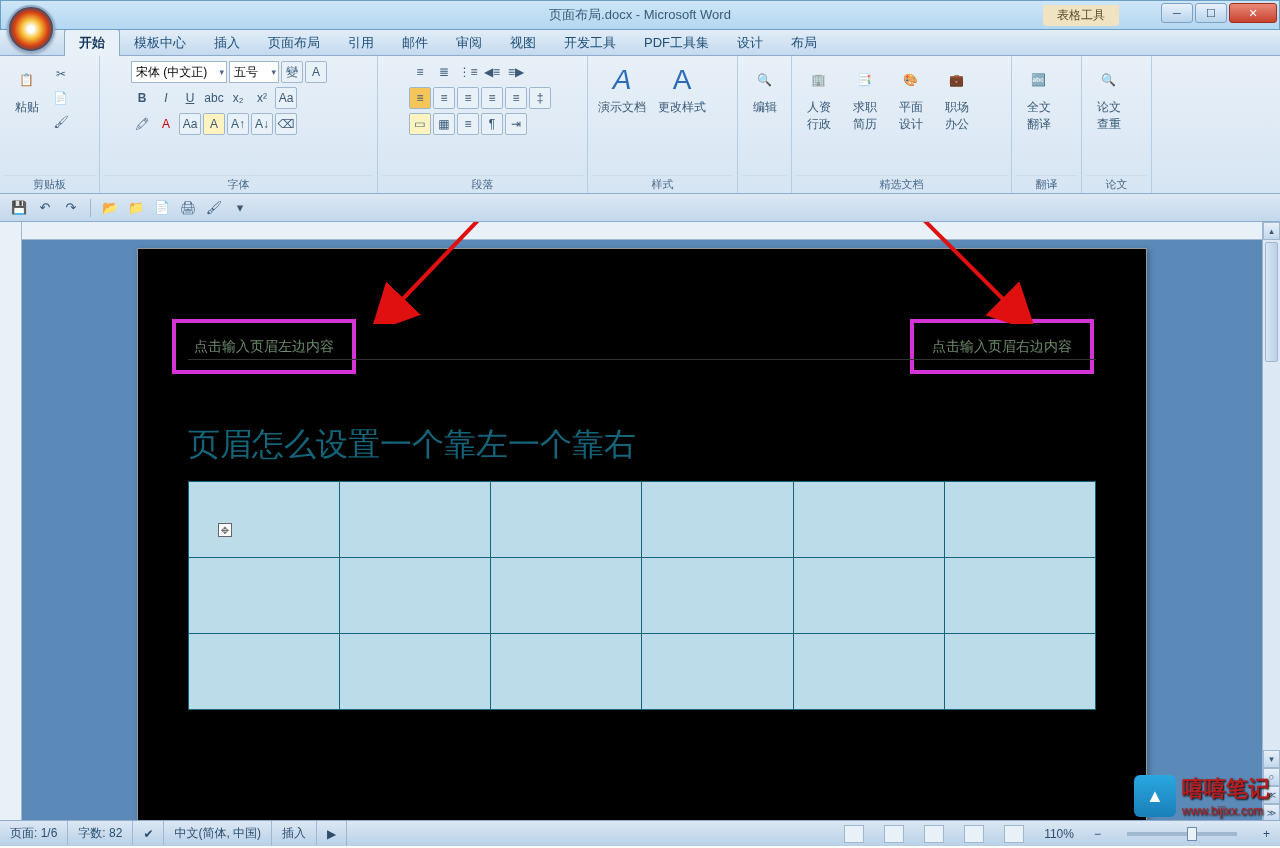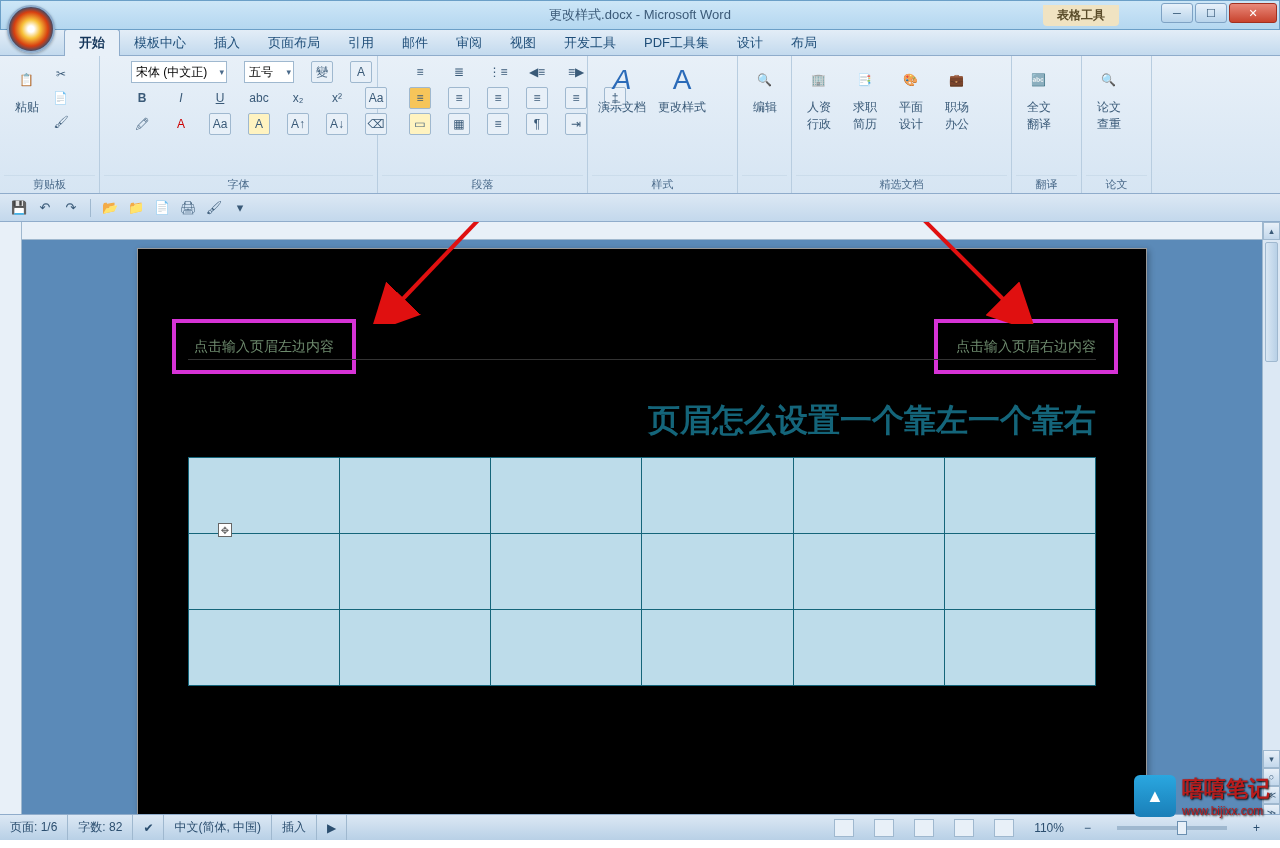--- a/index.html
+++ b/index.html
@@ -1,85 +1,85 @@
 <!DOCTYPE html>
 <html><head>
 <meta charset="utf-8">
 <style>
 *{margin:0;padding:0;box-sizing:border-box;font-family:"Microsoft YaHei","SimSun",sans-serif;}
 body{background:#fff;width:1280px;height:848px;overflow:hidden;position:relative;}
 .titlebar{height:30px;background:linear-gradient(#cde6f7,#b4d7f0);display:flex;align-items:center;border:1px solid #6b9fc7;position:relative;}
 .office-btn{width:48px;height:48px;background:radial-gradient(circle,#fff 10%,#f7c23a 30%,#d63e11 55%,#1f4e79 75%);border-radius:50%;position:absolute;left:6px;top:4px;z-index:100;border:2px solid #8faccb;box-shadow:0 1px 3px rgba(0,0,0,.3);}
 .title-text{position:absolute;left:50%;transform:translateX(-50%);color:#3b5a78;font-size:13px;}
-.tools-ctx{position:absolute;right:160px;background:#f0e3c2;padding:2px 14px;color:#5a4c2a;font-size:12px;border-radius:0 0 4px 4px;font-weight:bold;}
+.tools-ctx{position:absolute;right:160px;background:#f0e3c2;padding:2px 14px;color:#5a4c2a;font-size:12px;border-radius:0 0 4px 4px;}
 .win-btns{position:absolute;right:2px;top:2px;display:flex;gap:2px;}
 .win-btn{width:32px;height:20px;border:1px solid #7ea2c4;border-radius:3px;background:linear-gradient(#e8f1fa,#b8d4eb);display:flex;align-items:center;justify-content:center;font-size:11px;color:#2b4e6f;}
 .win-close{width:48px;background:linear-gradient(#e9897a,#c8432e);color:#fff;border-color:#a03020;}
 
 .tabrow{height:26px;background:linear-gradient(#e3edf7,#c3daee);display:flex;align-items:center;padding-left:64px;border-bottom:1px solid #8faccb;}
 .tab{padding:4px 14px;font-size:13px;color:#1f4e79;cursor:pointer;}
 .tab.active{background:#e8f0f8;border:1px solid #8faccb;border-bottom:none;border-radius:3px 3px 0 0;color:#15365a;font-weight:bold;}
 
 .ribbon{height:138px;background:linear-gradient(#e8f0f8,#d6e5f3);border-bottom:1px solid #8faccb;display:flex;}
 .group{border-right:1px solid #b8cde0;display:flex;flex-direction:column;padding:3px 4px 0;}
 .group-body{flex:1;display:flex;align-items:flex-start;}
 .group-label{height:18px;font-size:11px;color:#4a6a8a;text-align:center;border-top:1px solid #cbdceb;padding-top:1px;}
 
 .bigbtn{display:flex;flex-direction:column;align-items:center;padding:4px 6px;font-size:12px;color:#3a5a78;}
 .bigbtn .ico{width:34px;height:34px;margin-bottom:2px;display:flex;align-items:center;justify-content:center;}
-.smallrow{display:flex;gap:17px;margin:2px 0;padding-left:27px;}
+.smallrow{display:flex;gap:2px;margin:2px 0;padding-left:27px;}
 .sbtn{min-width:22px;height:22px;border:1px solid transparent;display:flex;align-items:center;justify-content:center;font-size:12px;color:#3a5a78;border-radius:2px;}
 .sbtn.bordered{border-color:#9fb8cf;background:#e8f0f8;}
 .combo{height:22px;border:1px solid #9fb8cf;background:#fff;font-size:12px;padding:0 14px 0 4px;display:flex;align-items:center;position:relative;}
 .combo:after{content:"▾";position:absolute;right:2px;font-size:9px;color:#4a6a8a;}
 
 .qat{height:28px;background:linear-gradient(#dce8f4,#c3d8ec);border-bottom:1px solid #8faccb;display:flex;align-items:center;padding-left:8px;gap:4px;}
 .qbtn{width:22px;height:20px;display:flex;align-items:center;justify-content:center;font-size:13px;color:#3a5a78;}
 
 .docarea{position:absolute;top:222px;left:0;right:0;bottom:26px;background:#5b8ab8;display:flex;}
 .ruler-v{width:22px;background:#e8f0f8;border-right:1px solid #9fb8cf;}
 .docwrap{flex:1;overflow:auto;padding:26px 30px;position:relative;}
 .ruler-h{height:18px;background:#e8f0f8;border-bottom:1px solid #9fb8cf;position:absolute;top:0;left:22px;right:18px;}
 .scroll-v{width:18px;background:#dce8f4;border-left:1px solid #9fb8cf;display:flex;flex-direction:column;}
 .scroll-btn{height:18px;background:linear-gradient(#e8f0f8,#c3d8ec);border:1px solid #9fb8cf;display:flex;align-items:center;justify-content:center;font-size:9px;color:#3a5a78;}
 .scroll-thumb{height:120px;margin:2px;background:linear-gradient(90deg,#d9e7f4,#b8d0e6);border:1px solid #9fb8cf;border-radius:2px;}
 
 .page{width:1010px;min-height:580px;background:#000000;border:1px solid #999;box-shadow:2px 2px 6px rgba(0,0,0,.3);position:relative;padding:60px 50px;margin:0 auto;}
 .header-line{position:absolute;top:110px;left:50px;right:50px;border-bottom:1.5px solid #333;}
 .hdr-box{position:absolute;top:70px;border:4px solid #d633d6;padding:14px 18px;background:transparent;}
 .hdr-left{left:34px;}
-.hdr-right{right:28px;}
+.hdr-right{right:52px;}
 .hdr-text{color:#6d8a6d;font-size:14px;}
 
 .arrow{position:absolute;pointer-events:none;}
 
-.doc-title{text-align:right;font-size:32px;color:#14657a;margin-top:90px;margin-bottom:14px;font-weight:700;}
+.doc-title{text-align:left;font-size:32px;color:#14657a;margin-top:114px;margin-bottom:14px;font-weight:400;}
 .tbl{width:100%;border-collapse:collapse;}
 .tbl td{border:1.5px solid #14657a;height:76px;background:#bddcea;}
 .tbl-handle{position:absolute;left:80px;top:274px;width:14px;height:14px;border:1px solid #666;background:#fff;display:flex;align-items:center;justify-content:center;font-size:10px;color:#666;}
 
-.statusbar{position:absolute;bottom:8px;left:0;right:0;height:26px;background:linear-gradient(#dce8f4,#b8d0e6);border-top:1px solid #8faccb;display:flex;align-items:center;font-size:12px;color:#2b4e6f;}
+.statusbar{position:absolute;bottom:2px;left:0;right:0;height:26px;background:linear-gradient(#dce8f4,#b8d0e6);border-top:1px solid #8faccb;display:flex;align-items:center;font-size:12px;color:#2b4e6f;}
 .sb-cell{padding:0 10px;border-right:1px solid #9fb8cf;height:100%;display:flex;align-items:center;}
-.sb-right{margin-left:auto;display:flex;align-items:center;gap:20px;padding-right:20px;}
+.sb-right{margin-left:auto;display:flex;align-items:center;gap:20px;padding-right:10px;}
 .viewbtn{width:20px;height:18px;border:1px solid #9fb8cf;background:#e8f0f8;}
 .zoom-slider{width:110px;height:4px;background:#9fb8cf;position:relative;margin:0 6px;}
 .zoom-thumb{width:10px;height:14px;background:#e8f0f8;border:1px solid #6b8fb0;position:absolute;top:-5px;left:60px;}
 
 .watermark{position:absolute;right:10px;bottom:30px;display:flex;align-items:center;gap:6px;z-index:200;}
 .wm-logo{width:42px;height:42px;background:linear-gradient(#2aa7e0,#1a7fb8);border-radius:6px;display:flex;align-items:center;justify-content:center;color:#fff;font-size:18px;}
 .wm-text{color:#b91c1c;text-shadow:1px 1px 2px #000;}
 .wm-text .t1{font-size:22px;font-weight:bold;}
 .wm-text .t2{font-size:12px;}
 </style>
 </head>
 <body>
 
 <div class="titlebar">
   <div class="office-btn"></div>
-  <div class="title-text">更改样式.docx - Microsoft Word</div>
+  <div class="title-text">页面布局.docx - Microsoft Word</div>
   <div class="tools-ctx">表格工具</div>
   <div class="win-btns">
     <div class="win-btn">─</div>
     <div class="win-btn">☐</div>
     <div class="win-btn win-close">✕</div>
   </div>
 </div>
 
 <div class="tabrow">
   <div class="tab active">开始</div>

